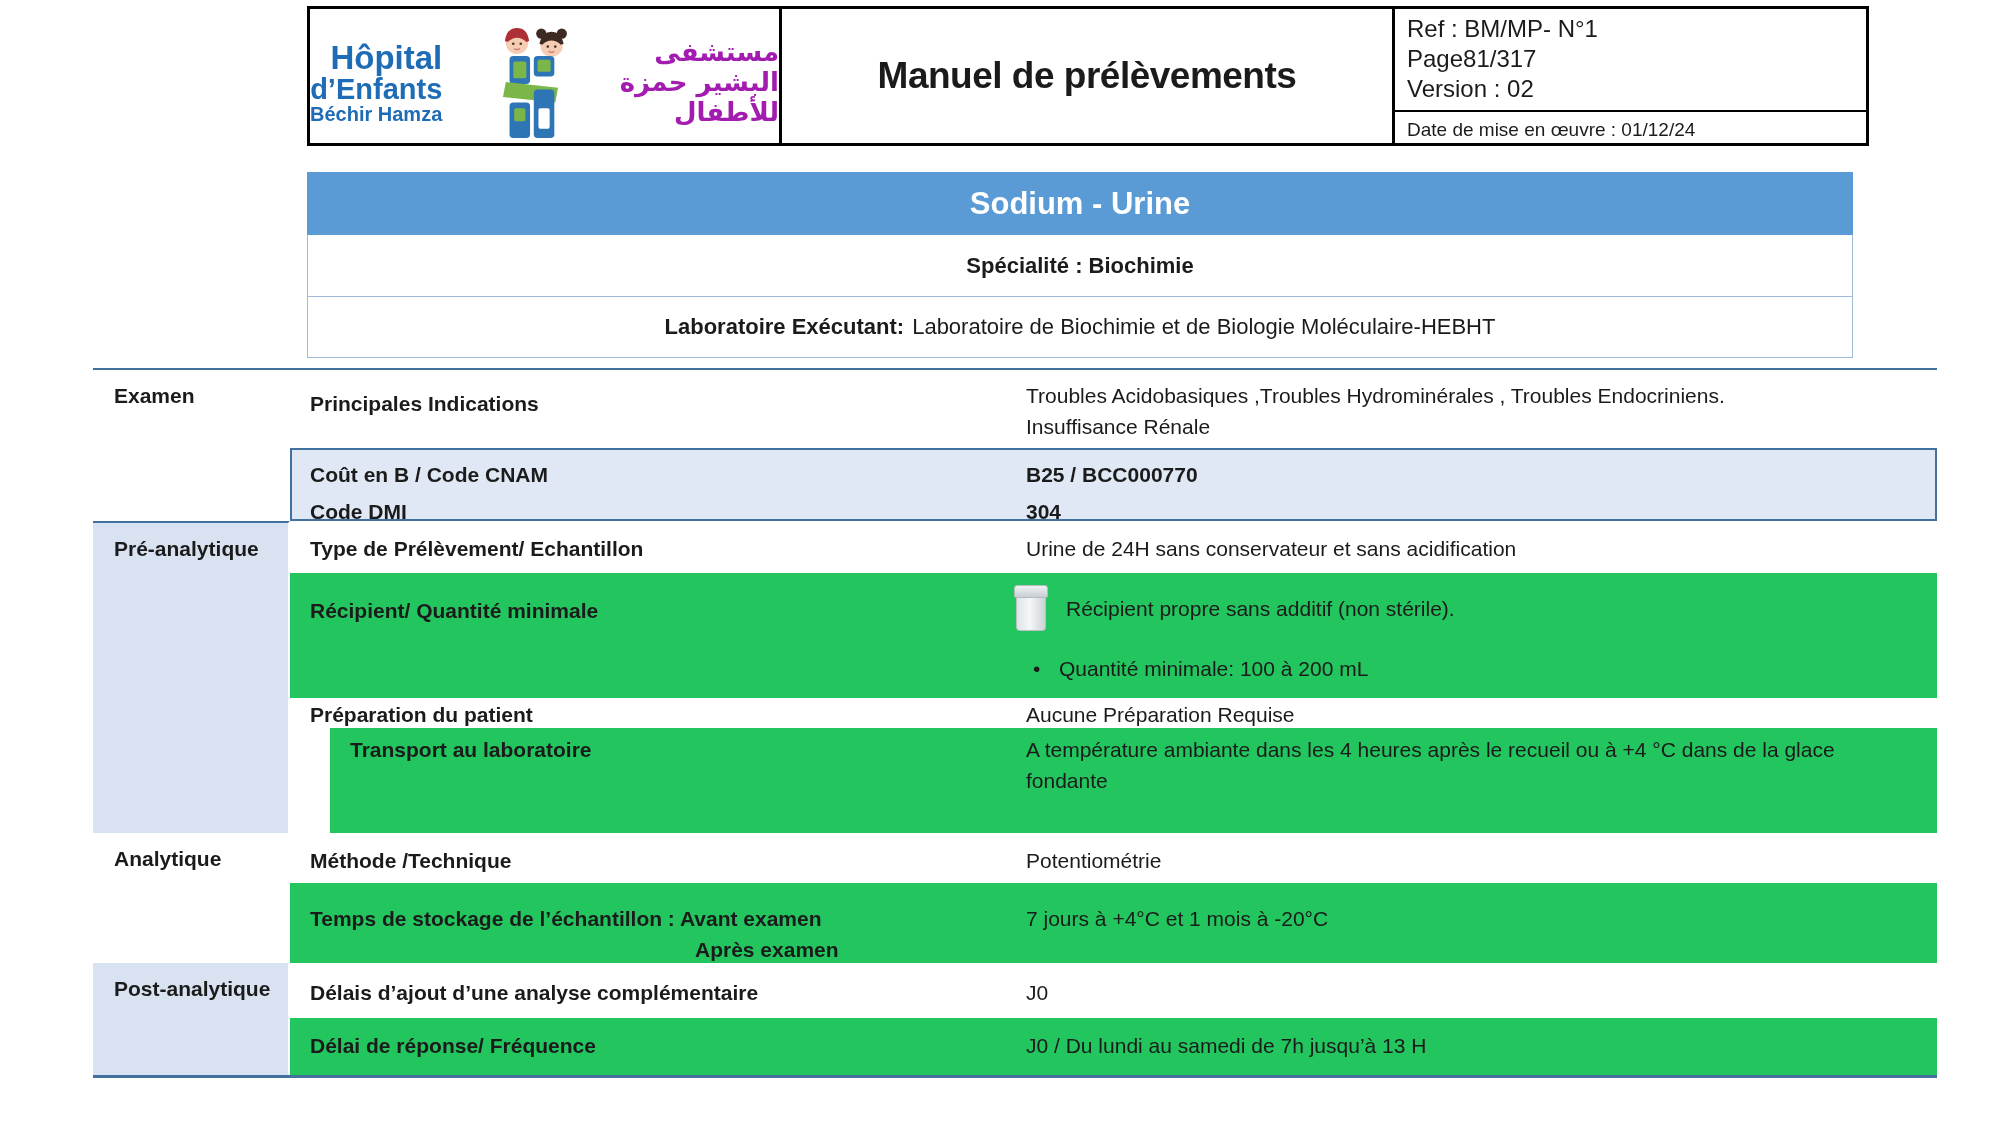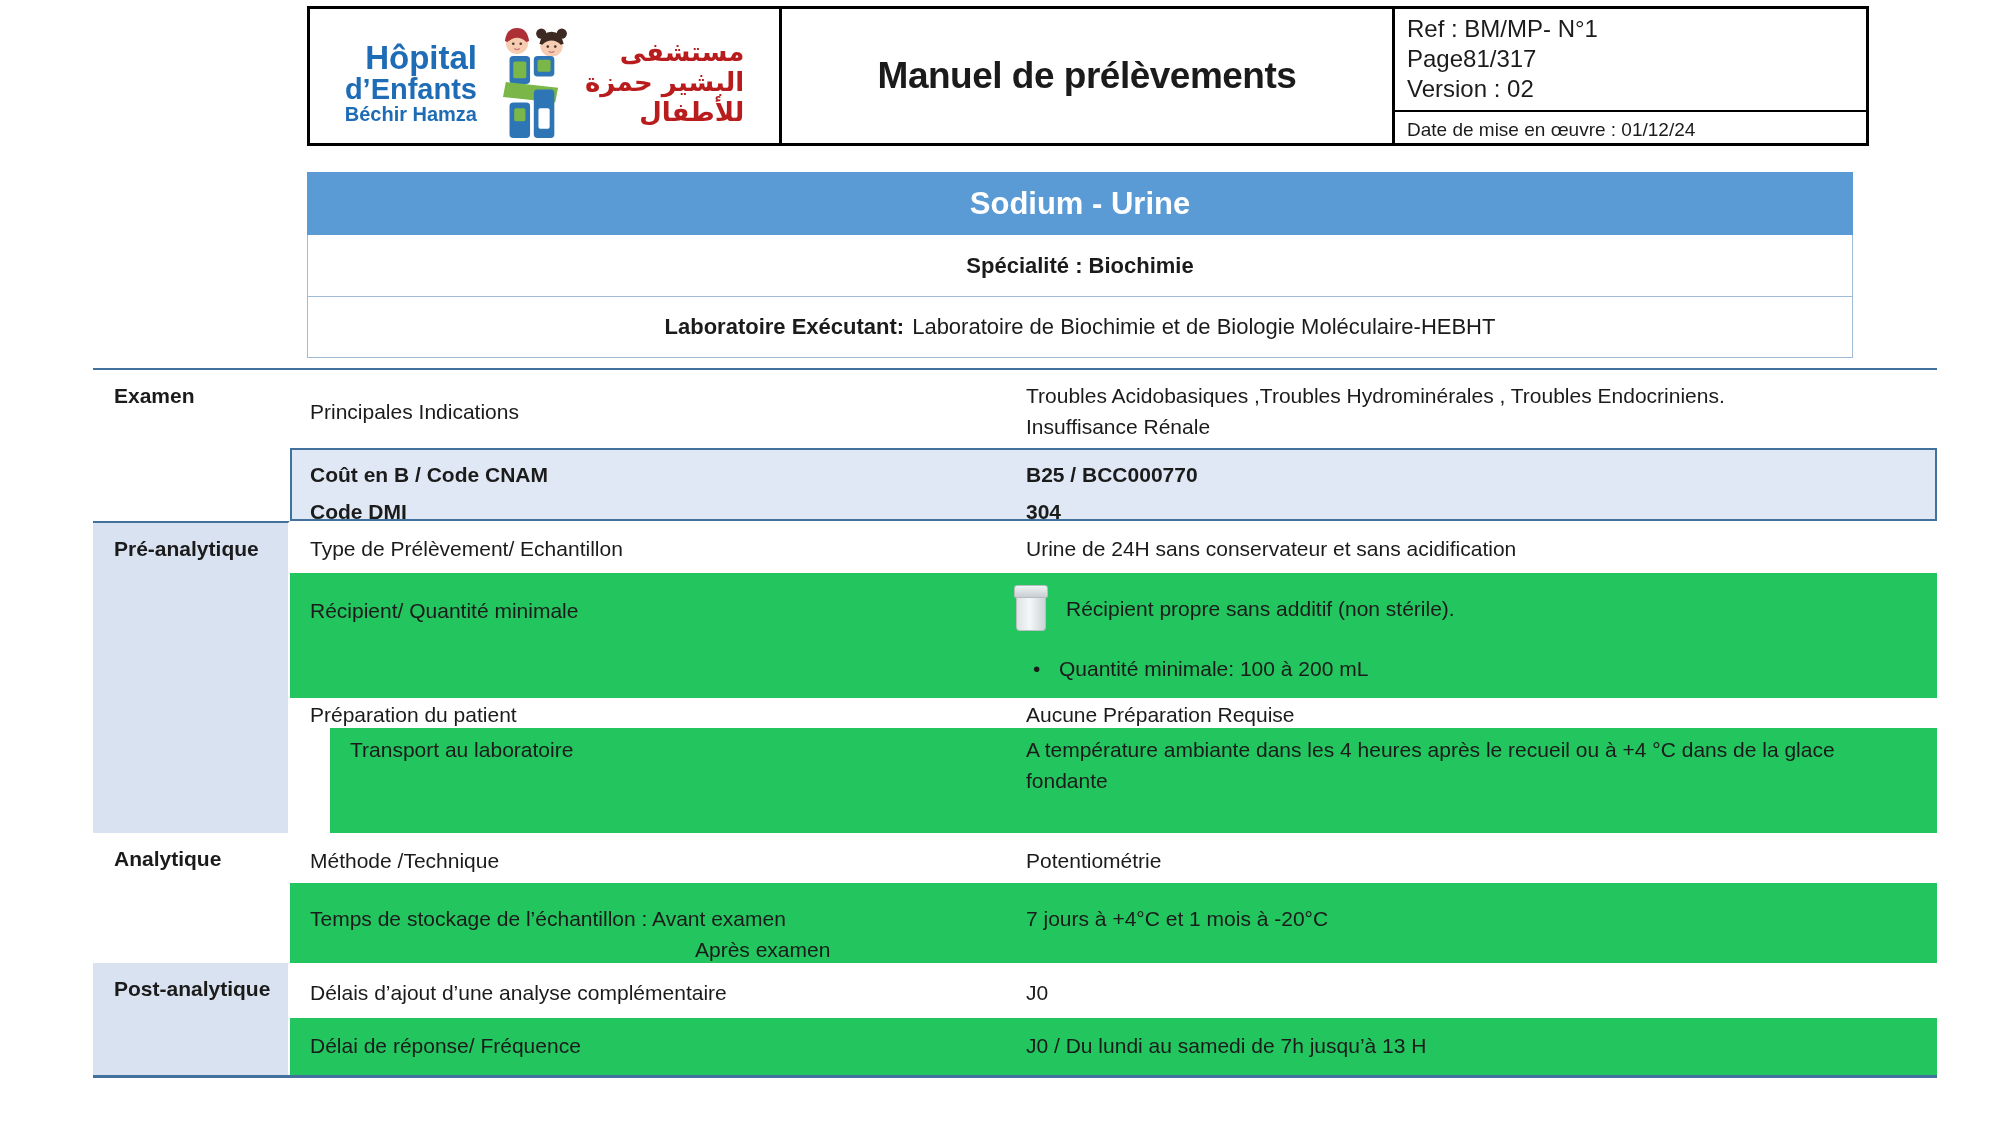--- a/index.html
+++ b/index.html
@@ -4,26 +4,26 @@
 <style>
   html,body { margin:0; padding:0; background:#fff; }
   .page {
     position:relative; width:2000px; height:1125px; background:#ffffff;
     font-family:"Liberation Sans", sans-serif; color:#1b1b1b; overflow:hidden;
   }
   .abs { position:absolute; }
 
   
   .hdr { left:307px; top:6px; width:1562px; height:140px; border:3px solid #000; display:flex; box-sizing:border-box; }
-  .hdr-logo { width:472px; border-right:3px solid #000; box-sizing:border-box; display:flex; align-items:center; justify-content:center; gap:12px; padding-top:14px; }
+  .hdr-logo { width:472px; border-right:3px solid #000; box-sizing:border-box; display:flex; align-items:center; justify-content:space-between; gap:12px; padding-top:14px; }
   .logo-fr { text-align:right; color:#1e6cb5; font-weight:bold; line-height:1.02; }
   .logo-fr .l1 { font-size:33px; }
   .logo-fr .l2 { font-size:29px; }
   .logo-fr .l3 { font-size:20px; }
-  .logo-ar { direction:rtl; text-align:right; color:#b91c1c; font-weight:bold; font-family:"DejaVu Sans", sans-serif; line-height:1.15; font-size:26px; }
+  .logo-ar { direction:rtl; text-align:right; color:#a21caf; font-weight:bold; font-family:"DejaVu Sans", sans-serif; line-height:1.15; font-size:26px; }
   .hdr-title { width:613px; border-right:3px solid #000; box-sizing:border-box; display:flex; align-items:center; justify-content:center; font-weight:bold; font-size:37px; letter-spacing:-0.5px; }
   .hdr-ref { flex:1; display:flex; flex-direction:column; box-sizing:border-box; }
   .hdr-ref-top { border-bottom:2px solid #000; padding:5px 8px 6px 12px; font-size:24px; line-height:30px; }
   .hdr-ref-date { padding:7px 8px 0 12px; font-size:19px; }
 
   
   .bluebar { left:307px; top:172px; width:1546px; height:63px; background:#5b9bd5; color:#ffffff; font-weight:bold; font-size:31px; display:flex; align-items:center; justify-content:center; }
   .testinfo { left:307px; top:235px; width:1546px; border:1px solid #a0bbd8; border-top:none; box-sizing:border-box; }
   .specrow { height:61px; border-bottom:1px solid #a0bbd8; display:flex; align-items:center; justify-content:center; font-weight:bold; font-size:22px; }
   .labrow  { height:60px; display:flex; align-items:center; justify-content:center; font-size:22px; }
@@ -33,21 +33,21 @@
   .mtable {
     left:93px; top:368px; width:1844px;
     display:grid;
     grid-template-columns:197px 736px 911px;
     grid-template-rows:78px 73px 52px 125px 30px 105px 50px 80px 55px 57px;
     border-top:2px solid #41719c; border-bottom:3px solid #41719c;
     font-size:21px; line-height:31px; box-sizing:content-box;
   }
   .cell { box-sizing:border-box; }
   .c1 { font-weight:bold; padding:10px 0 0 21px; border-right:2px solid #ffffff; }
-  .lbl { font-weight:normal; padding:26px 10px 0 20px; }
+  .lbl { font-weight:bold; padding:18px 10px 0 20px; }
   .val { padding:10px 24px 0 0; }
   .bgb { background:#22c55e; }
   .colblue { background:#d9e2f0; }
   .bt { border-top:2px solid #41719c; }
 
   .coutblock {
     grid-area:2/2/3/4; background:#dfe8f4; border:2px solid #41719c;
     display:grid; grid-template-columns:734px 1fr; padding-top:6px; align-content:start;
   }
   .coutblock .clbl { font-weight:bold; padding-left:18px; line-height:37px; }

